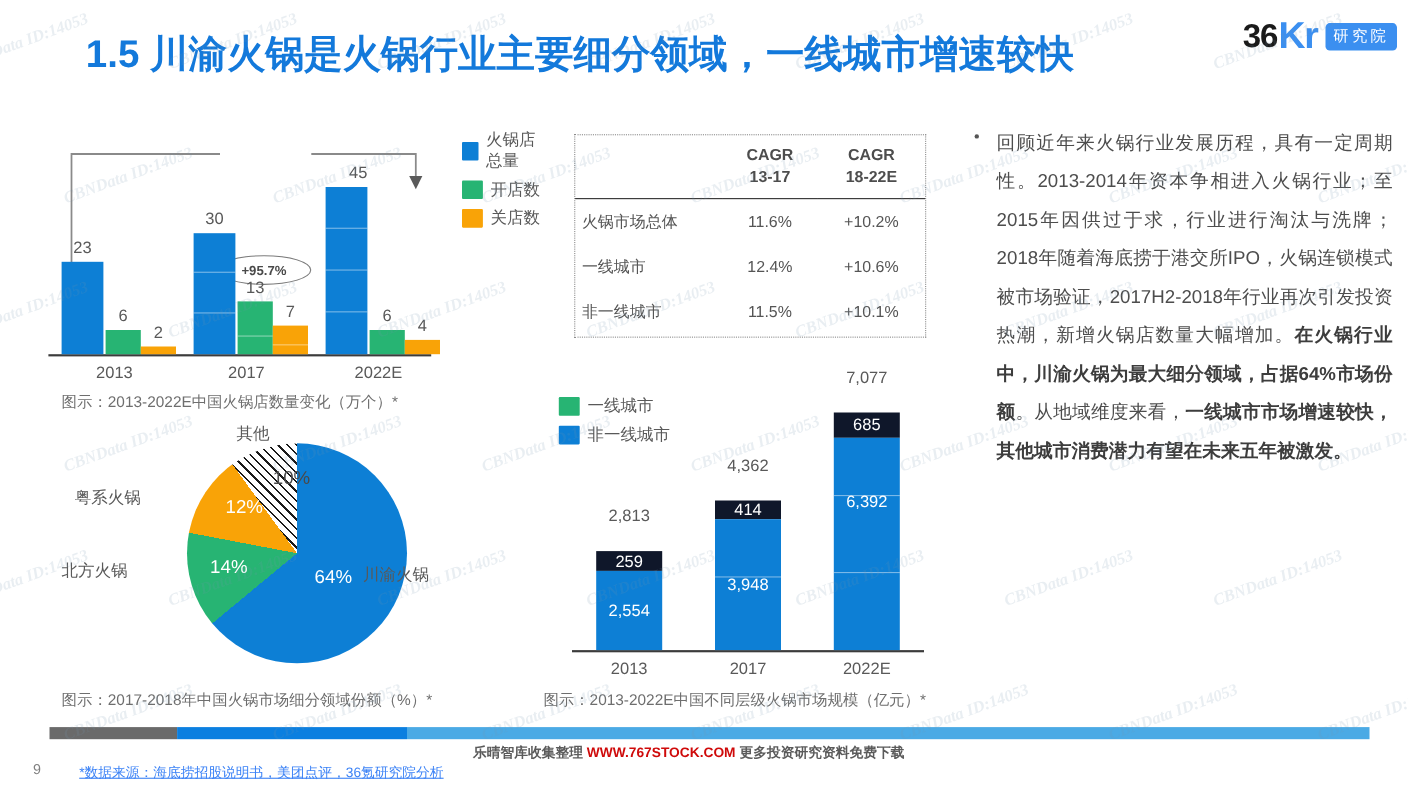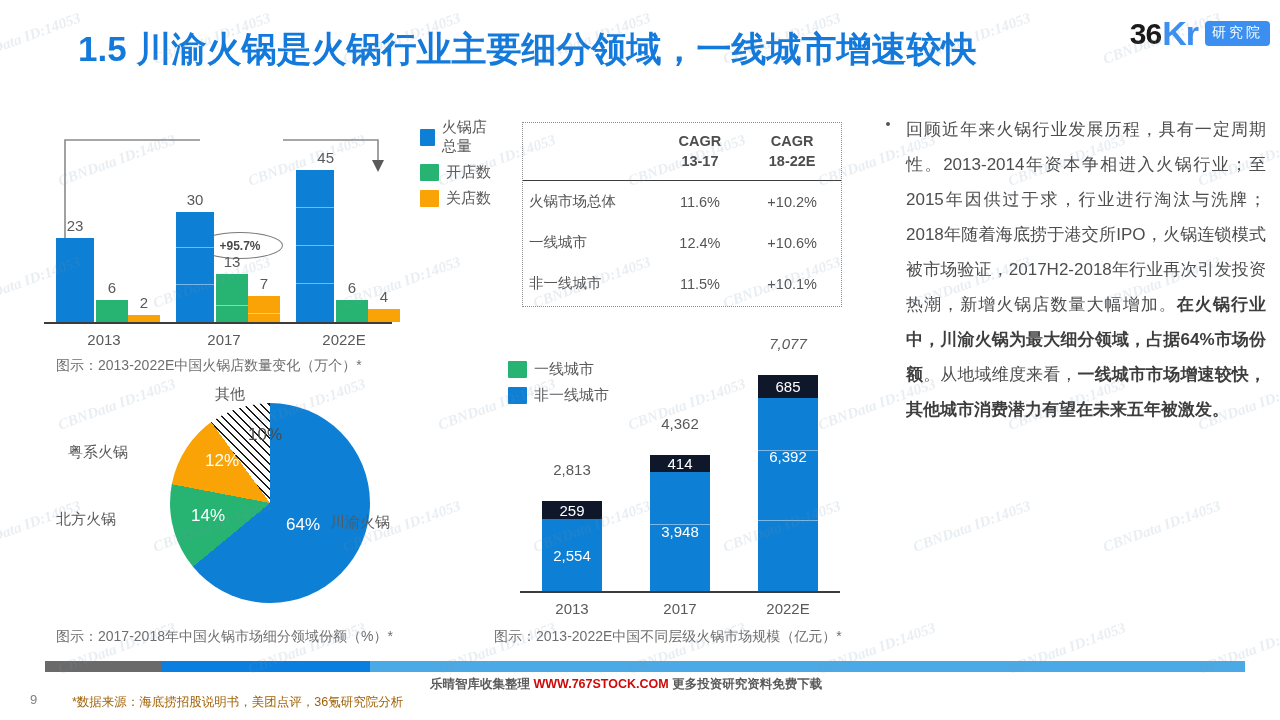--- a/index.html
+++ b/index.html
@@ -173,21 +173,21 @@
   .fb-gray { background: #6a6a6a; }
   .fb-blue { background: #0b7fe0; }
   .fb-lblue { background: #4baae5; }
 
   .pagenum {
     position: absolute; left: 30px; top: 692px;
     font-size: 13px; color: #808080; z-index: 15;
   }
   .source {
     position: absolute; left: 72px; top: 694px;
-    font-size: 12.5px; color: #a16207; white-space: nowrap; z-index: 15;
+    font-size: 12.5px; color: #3b82f6; white-space: nowrap; z-index: 15; text-decoration: underline;
   }
   .promo {
     position: absolute; left: 430px; top: 676px;
     font-size: 12.5px; white-space: nowrap; z-index: 30;
     color: #5b5b5b; font-weight: bold;
   }
   .promo .url { color: #cf0a0a; font-weight: bold; letter-spacing: 0px; }
 </style>
 </head>
 <body>
@@ -415,21 +415,21 @@
         <span class="sb-inner">414</span>
       </div>
       <div class="sb-seg sb-blue" style="height:119px;">
         <div class="sb-gridline" style="bottom:66px;"></div>
         <span class="sb-inner">3,948</span>
       </div>
     </div>
     <div class="sb-xlabel" style="left:160px;">2017</div>
 
     <div class="sb-col" style="left:268px;">
-      <div class="sb-total" style="top:-40px;font-style:italic;">7,077</div>
+      <div class="sb-total" style="top:-40px;">7,077</div>
       <div class="sb-seg sb-green" style="height:23px;">
         <span class="sb-inner">685</span>
       </div>
       <div class="sb-seg sb-blue" style="height:193px;">
         <div class="sb-gridline" style="bottom:70px;"></div>
         <div class="sb-gridline" style="bottom:140px;"></div>
         <span class="sb-inner" style="position:absolute;top:50px;">6,392</span>
       </div>
     </div>
     <div class="sb-xlabel" style="left:268px;">2022E</div>

